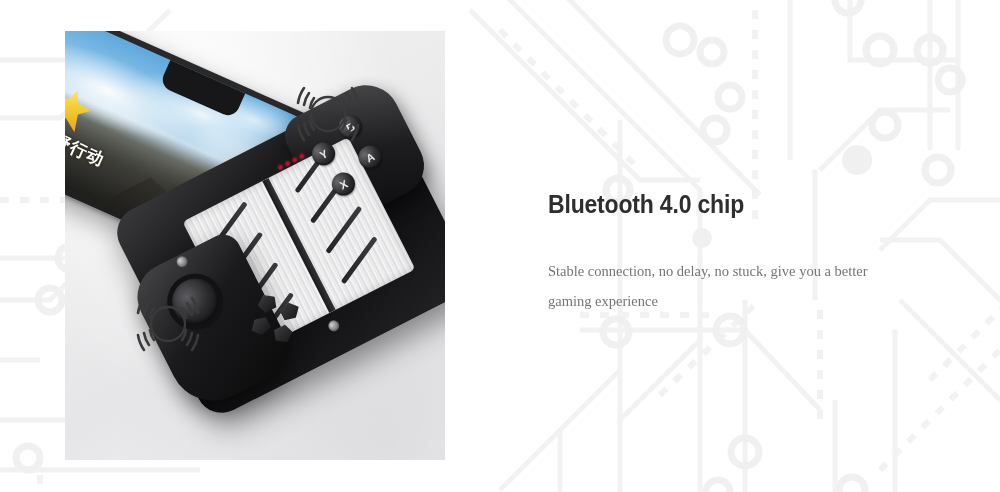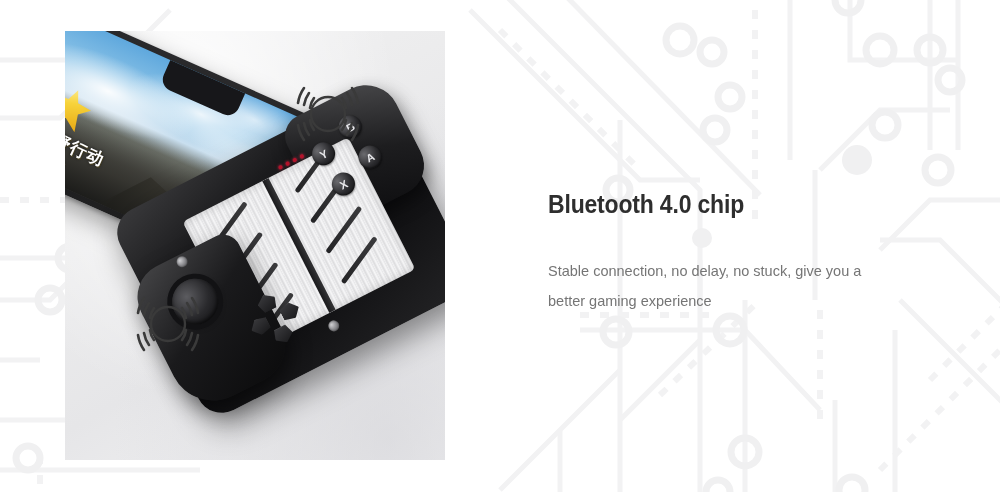--- a/index.html
+++ b/index.html
@@ -220,21 +220,21 @@
     font-size:25px;
     font-weight:bold;
     color:#2e2e2e;
     letter-spacing:-.2px;
     transform: scaleX(.92);
     transform-origin: left center;
     white-space: nowrap;
   }
   #feature-desc{
     margin:38px 0 0 0;
-    font-family:Liberation Sans, sans-serif;
+    font-family:Liberation Serif, serif;
     font-size:14.5px;
     line-height:2.05;
     color:#757575;
     max-width:345px;
   }
 </style>
 </head>
 <body>
 
 <div id="page">

